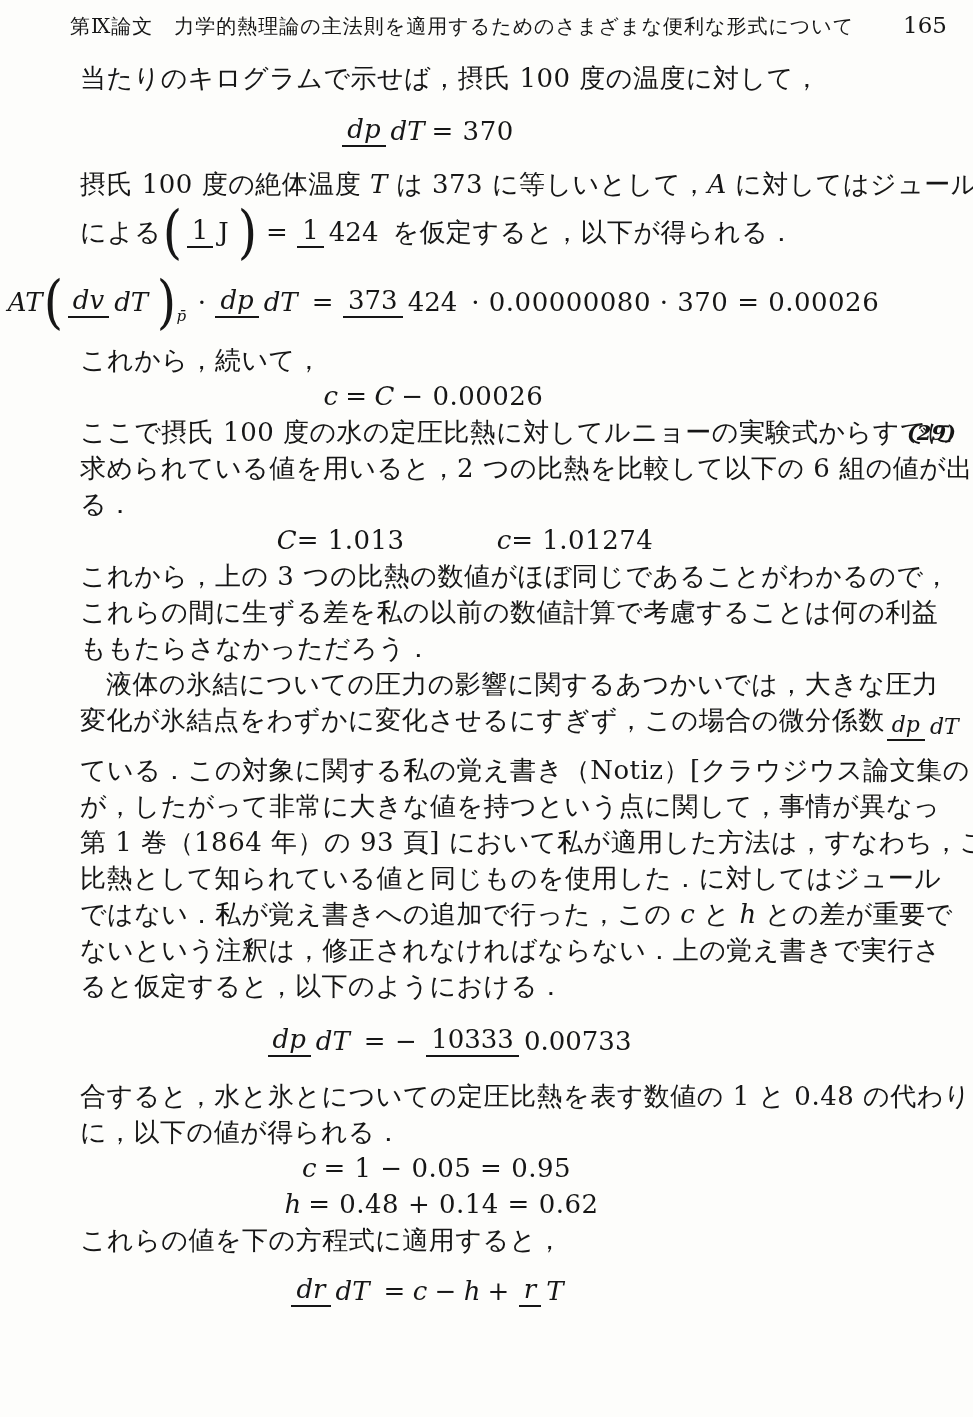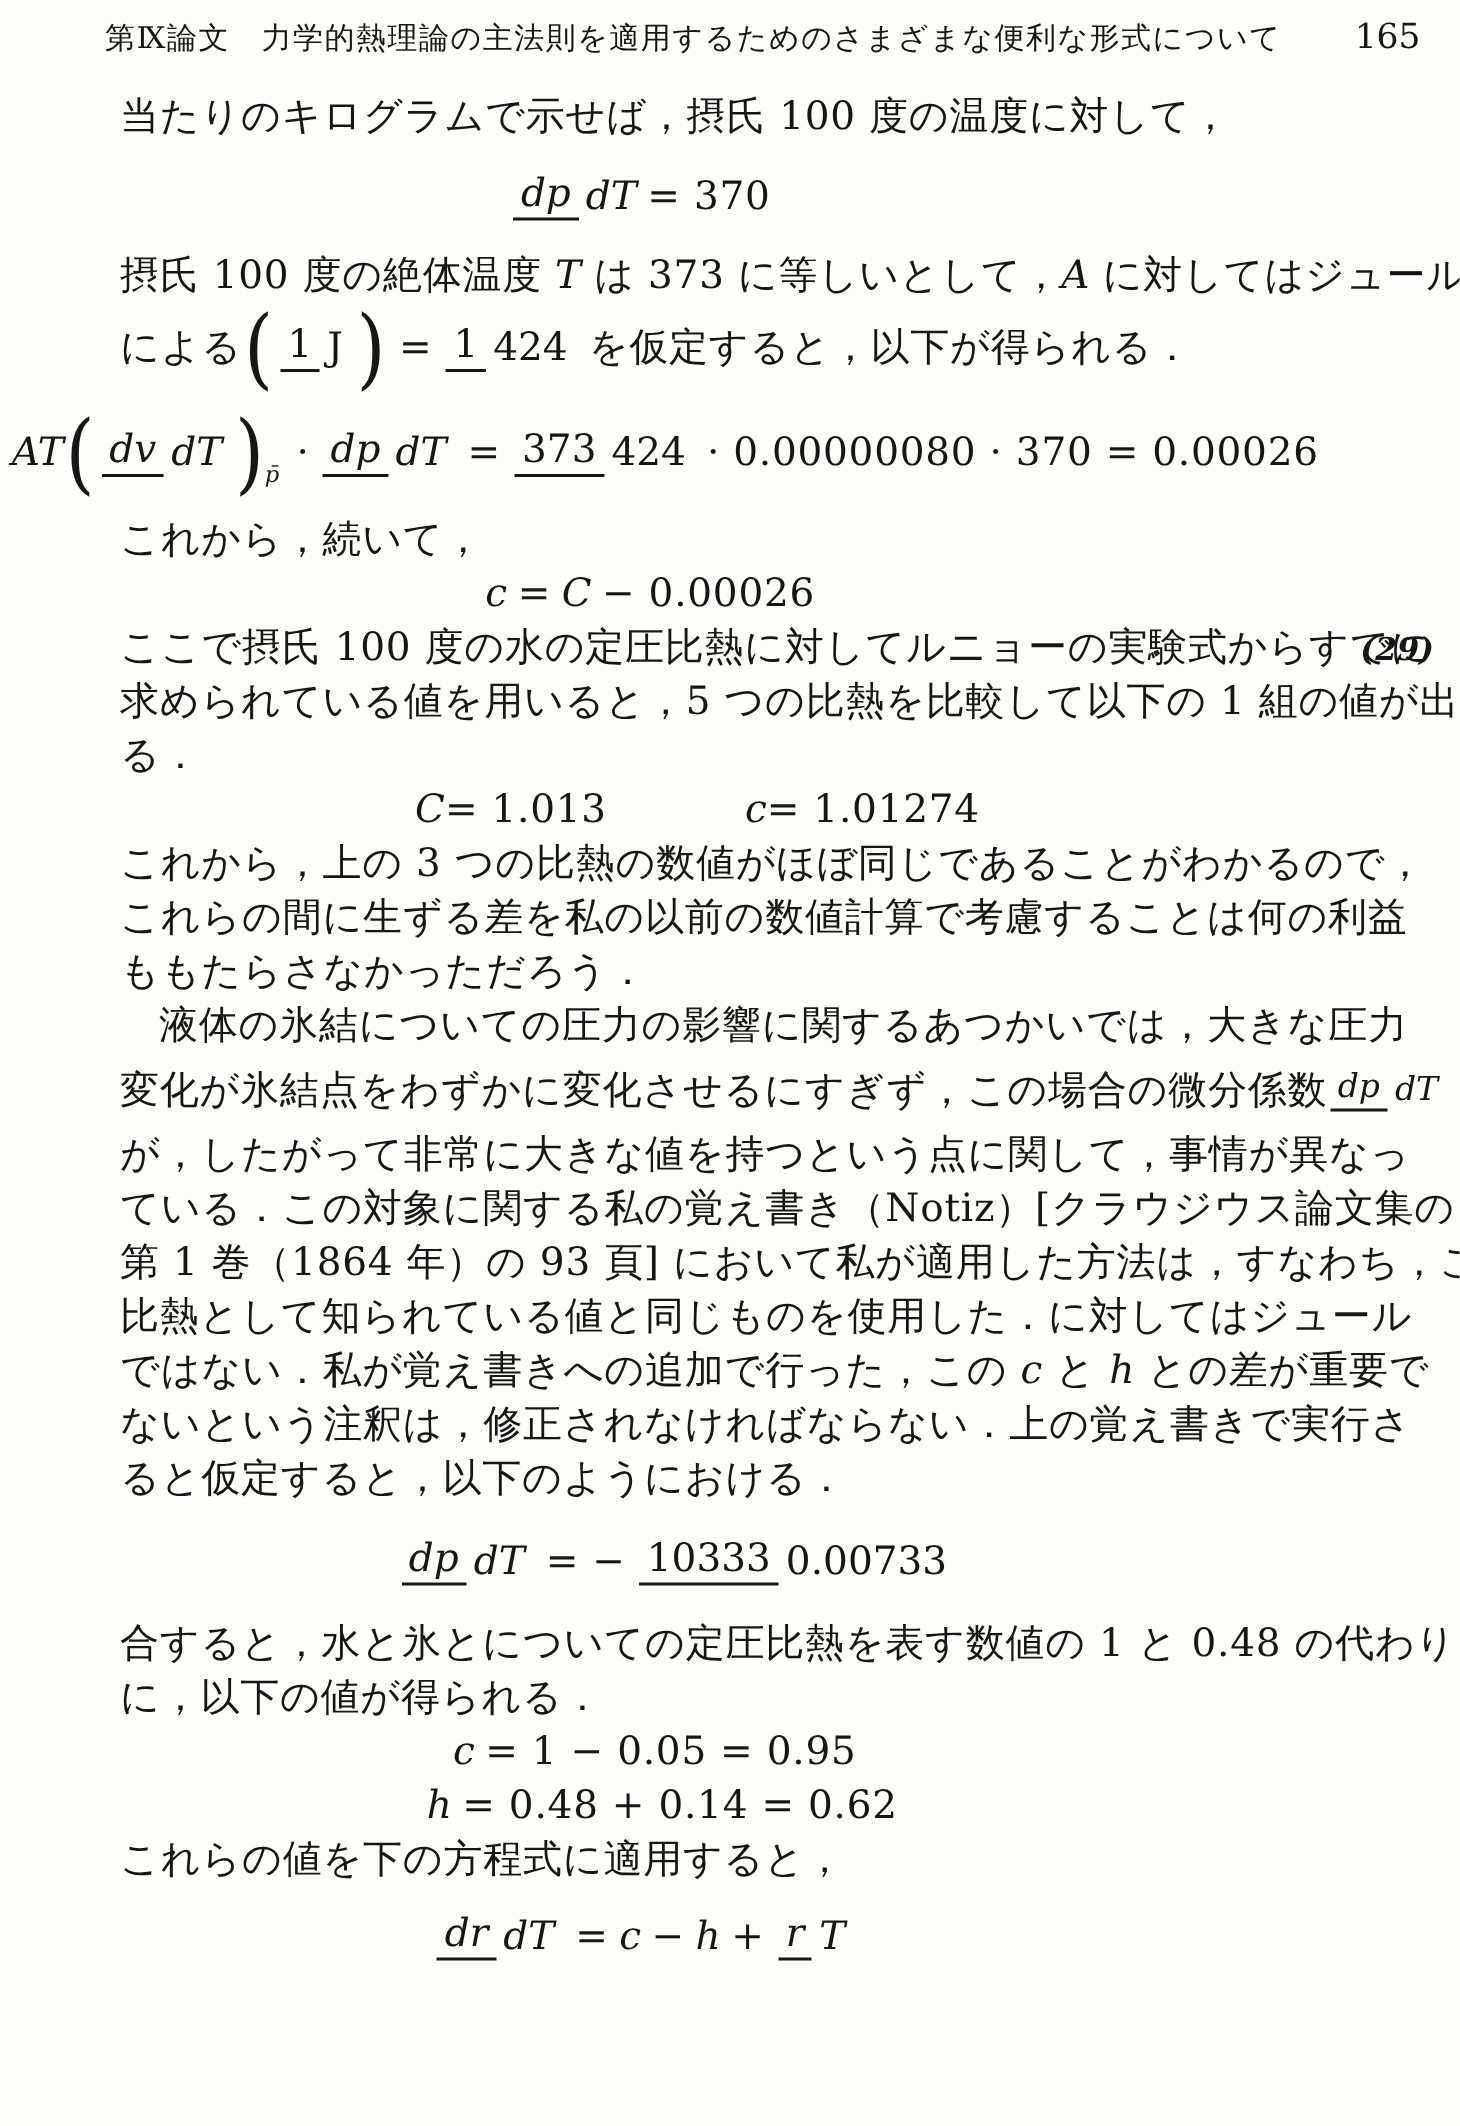--- a/index.html
+++ b/index.html
@@ -21,21 +21,21 @@
   .rhead .pnum { font-size: 23px; letter-spacing: 0; margin-left: 14px; }
 
   
   .col {
     position: absolute; left: 80px; top: 60px; width: 814px;
     font-size: 26px; line-height: 36px;
   }
   .tline { position: relative; min-height: 36px; white-space: nowrap; letter-spacing: 0.5px; }
   .indent { text-indent: 1.0em; }
   .mathline { display: flex; align-items: center; min-height: 60px; letter-spacing: 0.5px; }
-  .tall { min-height: 50px; display: flex; align-items: center; }
+  .tall { min-height: 50px; display: flex; }
 
   .it { font-style: italic; letter-spacing: 0; }
 
   
   .frac {
     display: inline-flex; flex-direction: row; align-items: center;
     vertical-align: middle; line-height: 1.12; letter-spacing: 0;
     margin: 0 2px; text-indent: 0;
   }
   .frac .num { border-bottom: 2px solid #161616; padding: 0 5px 1px 5px; }
@@ -151,21 +151,21 @@
       <span class="op">=</span>
       <span class="it">C</span>
       <span class="op">− 0.00026</span>
     </div>
 
     <div class="tline">
       <span>ここで摂氏 100 度の水の定圧比熱に対してルニョーの実験式からすでに</span>
       <span class="mnote">(29)</span>
     </div>
     <div class="tline">
-      <span>求められている値を用いると，5 つの比熱を比較して以下の 1 組の値が出</span>
+      <span>求められている値を用いると，2 つの比熱を比較して以下の 6 組の値が出</span>
     </div>
     <div class="tline">
       <span>る．</span>
     </div>
 
     <div class="formula f4">
       <span class="it">C</span>
       <span>= 1.013</span>
       <span class="gap"></span>
       <span class="it">c</span>
@@ -187,24 +187,24 @@
 
     <div class="tline tall">
       <span>変化が氷結点をわずかに変化させるにすぎず，この場合の微分係数 </span>
       <span class="frac frac-sm">
           <span class="num it">dp</span>
           <span class="den it">dT</span>
         </span>
     </div>
 
     <div class="tline">
+      <span>ている．この対象に関する私の覚え書き（Notiz）[クラウジウス論文集の</span>
+    </div>
+    <div class="tline">
       <span>が，したがって非常に大きな値を持つという点に関して，事情が異なっ</span>
-    </div>
-    <div class="tline">
-      <span>ている．この対象に関する私の覚え書き（Notiz）[クラウジウス論文集の</span>
     </div>
     <div class="tline">
       <span>第 1 巻（1864 年）の 93 頁] において私が適用した方法は，すなわち，こ</span>
     </div>
     <div class="tline">
       <span>比熱として知られている値と同じものを使用した．に対してはジュール</span>
     </div>
     <div class="tline">
       <span>ではない．私が覚え書きへの追加で行った，この </span><span class="it">c</span><span> と </span><span class="it">h</span><span> との差が重要で</span>
     </div>

